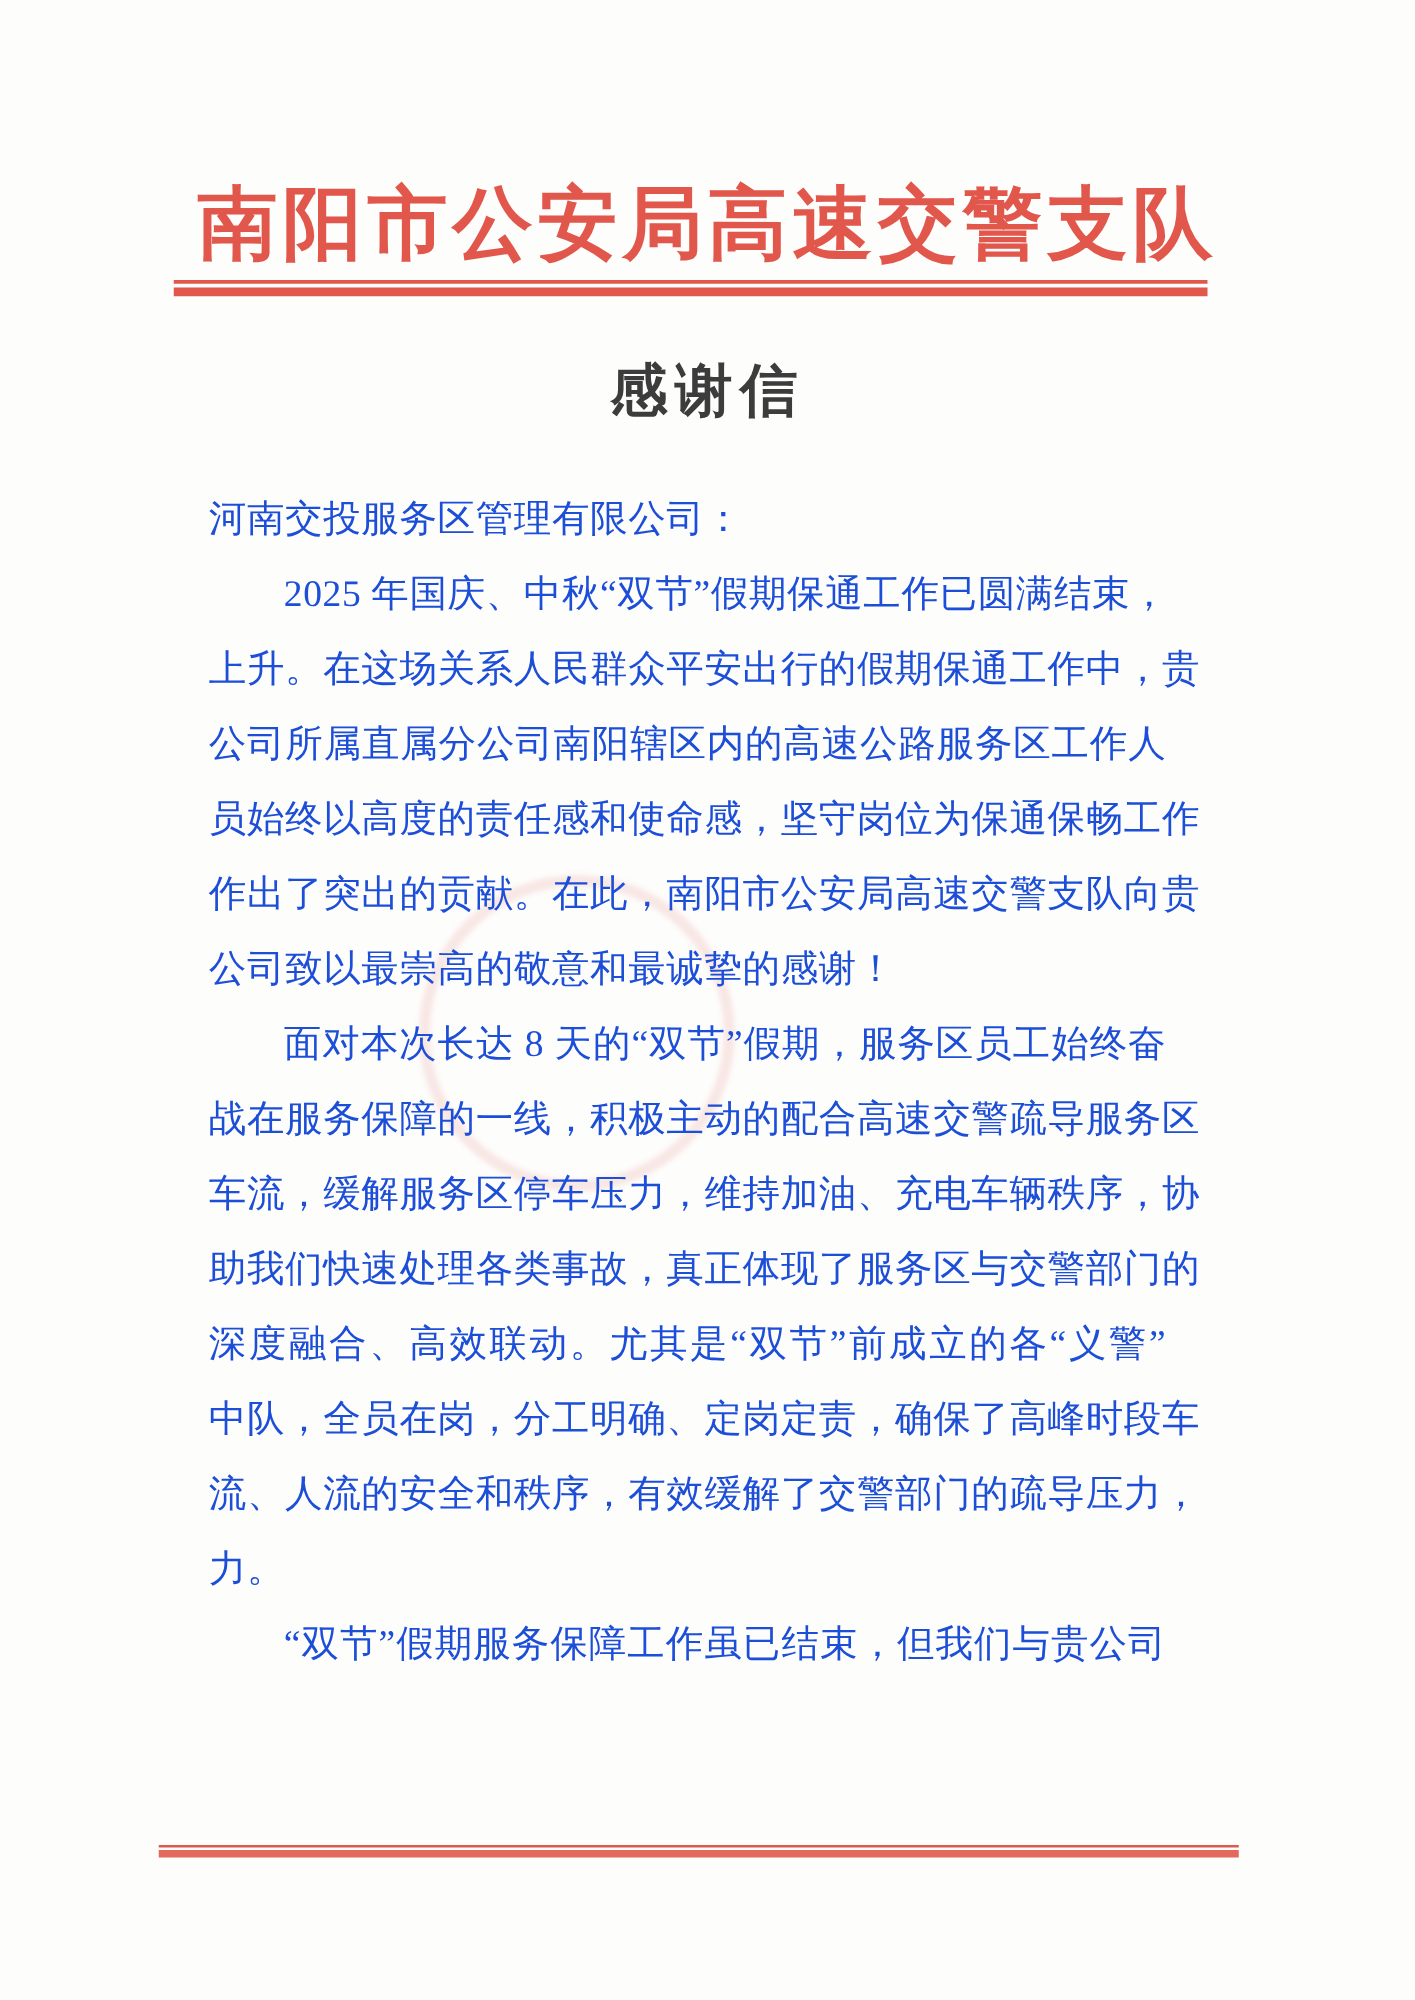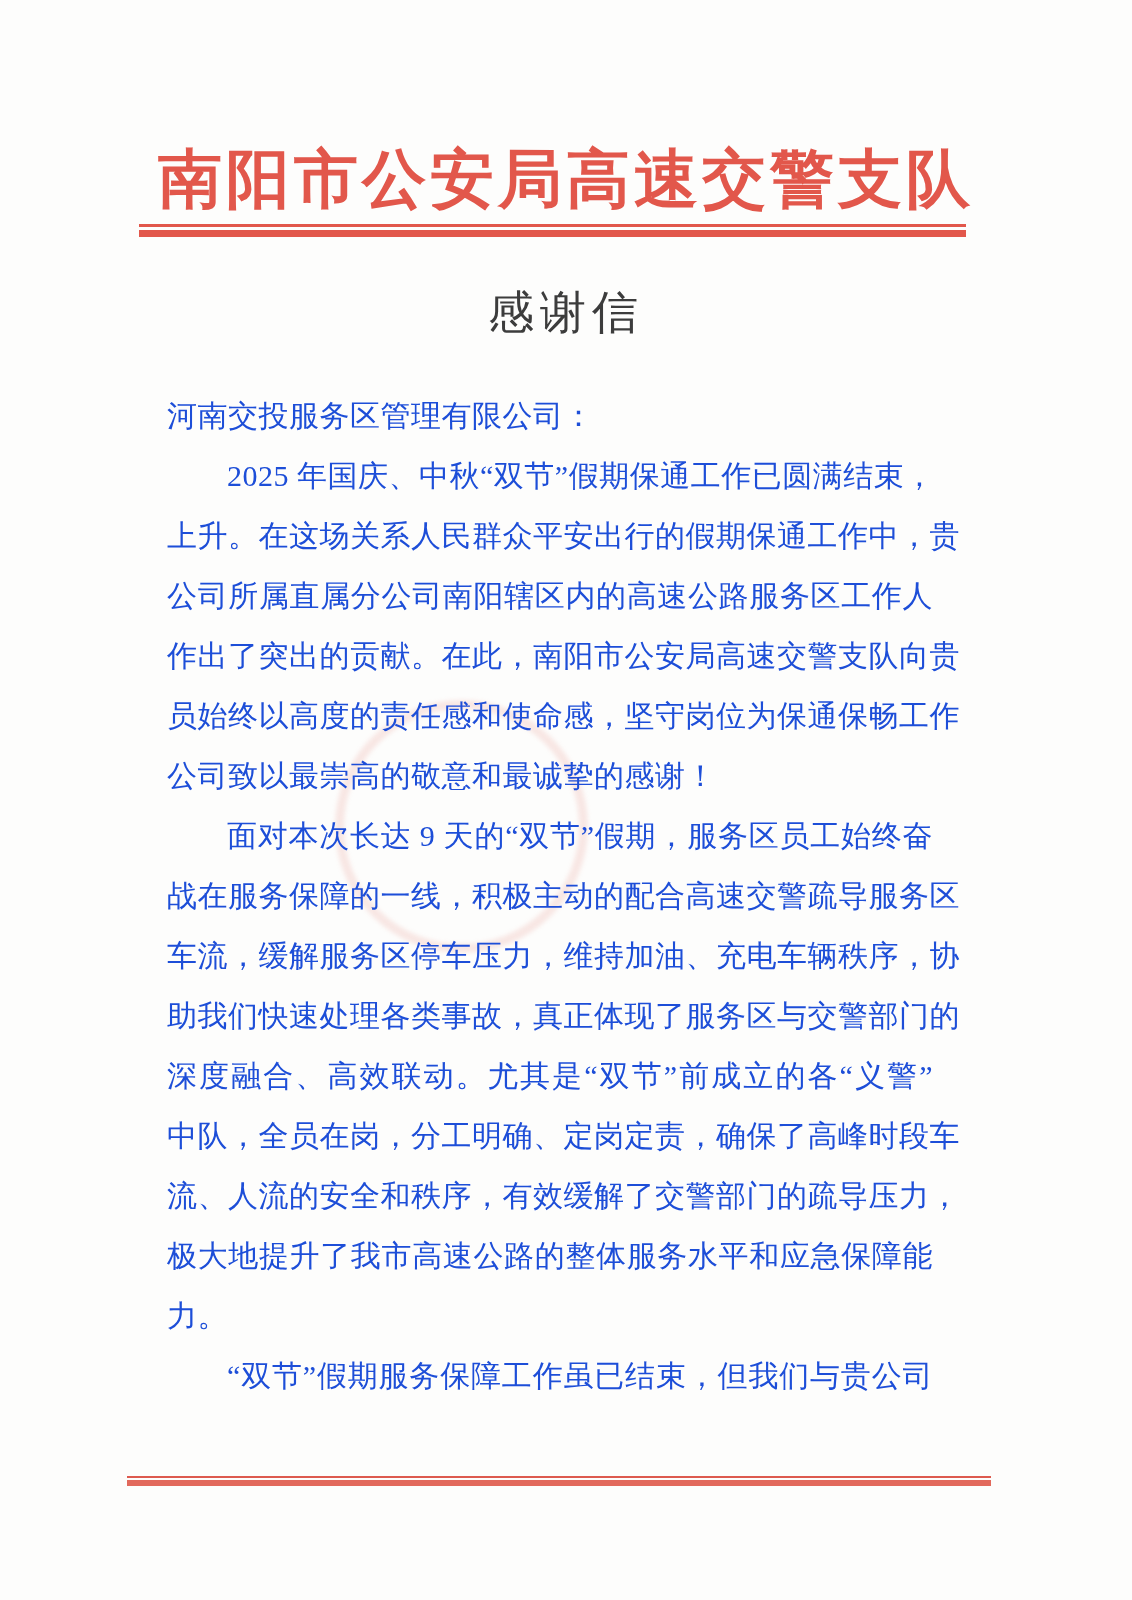--- a/index.html
+++ b/index.html
@@ -39,21 +39,21 @@
   .head-rule .gap   { height: 3px; }
   .head-rule .thick { height: 7px; background: #e2574b; }
   
   .doc-title {
     position: absolute;
     top: 282px;
     left: 0;
     width: 100%;
     text-align: center;
     font-size: 46px;
-    font-weight: normal;
+    font-weight: bold;
     color: #3c3c3c;
     letter-spacing: 6px;
   }
   
   .body-text {
     position: absolute;
     top: 386px;
     left: 167px;
     width: 766px;
     font-size: 30px;
@@ -107,31 +107,30 @@
 
   <div class="doc-title">感谢信</div>
 
   <div class="stamp"></div>
 
   <div class="body-text">
     <div class="line end">河南交投服务区管理有限公司：</div>
     <div class="line indent">2025 年国庆、中秋“双节”假期保通工作已圆满结束，</div>
     <div class="line">上升。在这场关系人民群众平安出行的假期保通工作中，贵</div>
     <div class="line">公司所属直属分公司南阳辖区内的高速公路服务区工作人</div>
+    <div class="line">员始终以高度的责任感和使命感，坚守岗位为保通保畅工作</div>
     <div class="line">作出了突出的贡献。在此，南阳市公安局高速交警支队向贵</div>
-    <div class="line">员始终以高度的责任感和使命感，坚守岗位为保通保畅工作</div>
     <div class="line end">公司致以最崇高的敬意和最诚挚的感谢！</div>
-    <div class="line indent">面对本次长达 9 天的“双节”假期，服务区员工始终奋</div>
+    <div class="line indent">面对本次长达 8 天的“双节”假期，服务区员工始终奋</div>
     <div class="line">战在服务保障的一线，积极主动的配合高速交警疏导服务区</div>
     <div class="line">车流，缓解服务区停车压力，维持加油、充电车辆秩序，协</div>
     <div class="line">助我们快速处理各类事故，真正体现了服务区与交警部门的</div>
     <div class="line">深度融合、高效联动。尤其是“双节”前成立的各“义警”</div>
     <div class="line">中队，全员在岗，分工明确、定岗定责，确保了高峰时段车</div>
     <div class="line">流、人流的安全和秩序，有效缓解了交警部门的疏导压力，</div>
-    <div class="line">极大地提升了我市高速公路的整体服务水平和应急保障能</div>
     <div class="line end">力。</div>
     <div class="line indent">“双节”假期服务保障工作虽已结束，但我们与贵公司</div>
   </div>
 
   <div class="foot-rule">
     <div class="thin"></div>
     <div class="gap"></div>
     <div class="thick"></div>
   </div>
 

